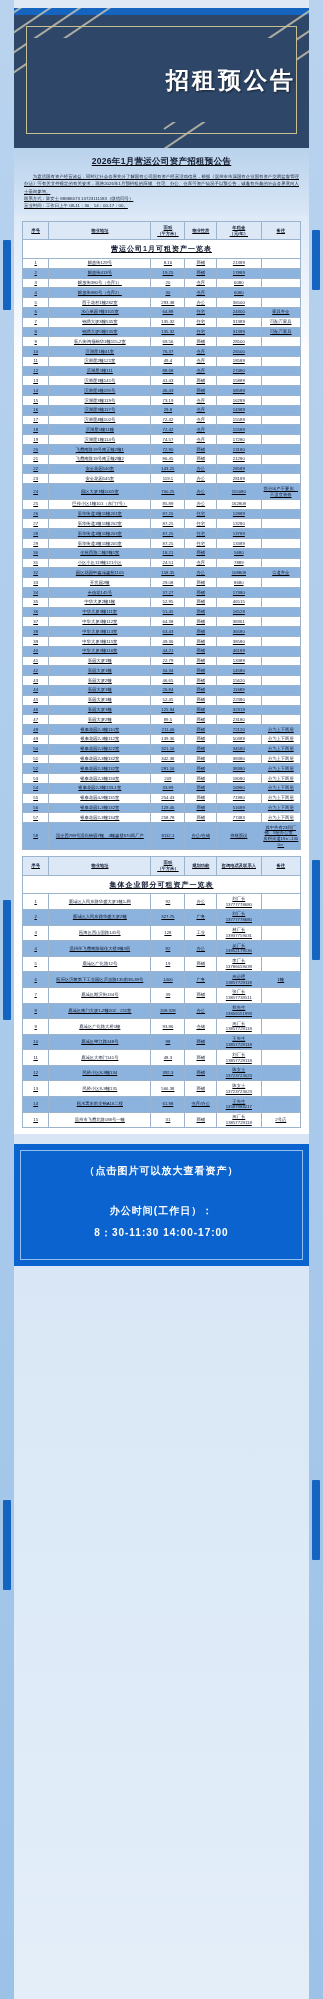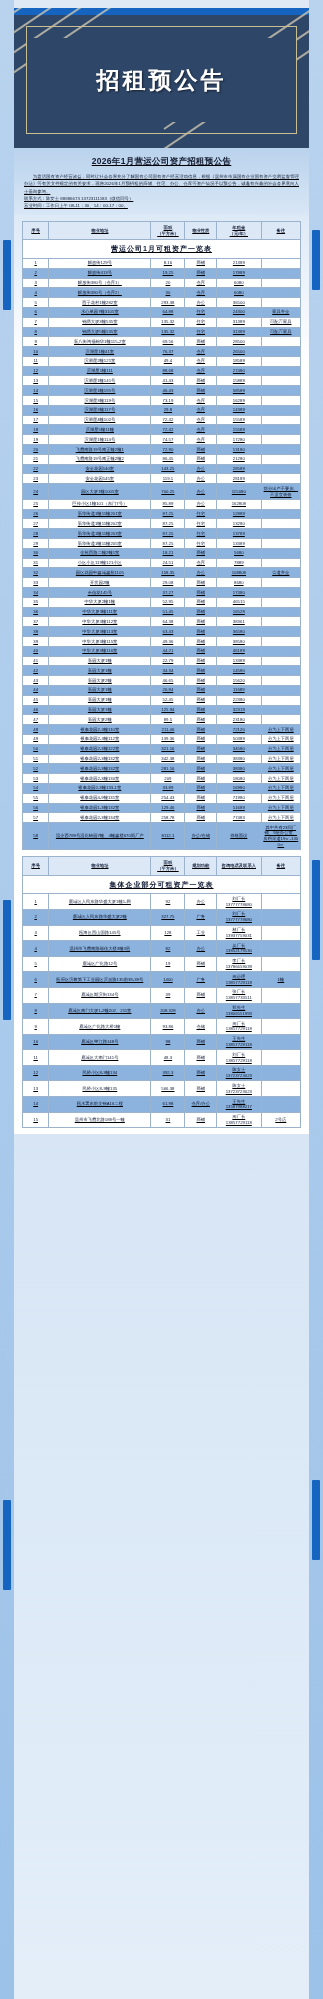--- a/index.html
+++ b/index.html
@@ -33,21 +33,21 @@
   }
   .banner-top{position:absolute;top:0;left:0;right:0;height:7px;background:#1565c0;}
   .banner-stripes{position:absolute;inset:0;overflow:hidden;}
   .banner-stripes span{
     position:absolute;display:block;height:2px;width:200px;background:rgba(214,206,180,.75);
     transform:rotate(-34deg);transform-origin:left center;
   }
   .banner-inner{
     position:absolute;left:12px;right:12px;top:18px;bottom:14px;
     border:1.5px solid #c9bd92;
-    display:flex;align-items:center;justify-content:center;
+    display:flex;align-items:center;justify-content:flex-end;
   }
   .banner-title{
     color:#ffffff;font-size:23px;font-weight:bold;letter-spacing:3px;
     text-shadow:1px 1px 2px rgba(0,0,0,.55);
   }
   .banner-cover{position:absolute;left:12px;right:12px;top:30px;bottom:26px;background:#2e4668;}
 
   
   .doc{
     position:relative;
@@ -788,15 +788,21 @@
             <td class="c-area">31</td>
             <td class="c-type">商铺</td>
             <td class="c-rent two-line">周厂长<br>13857729118</td>
             <td class="c-note">2号店</td>
           </tr>
         </tbody>
     </table>
 
   </div>
 
+  <div class="footer">
+    <div class="footer-frame"></div>
+    <div class="footer-note">（点击图片可以放大查看资产）</div>
+    <div class="footer-hours-label">办公时间(工作日）：</div>
+    <div class="footer-hours">8：30-11:30  14:00-17:00</div>
+  </div>
 
   <div class="tail"></div>
 </div>
 
 </body></html>

